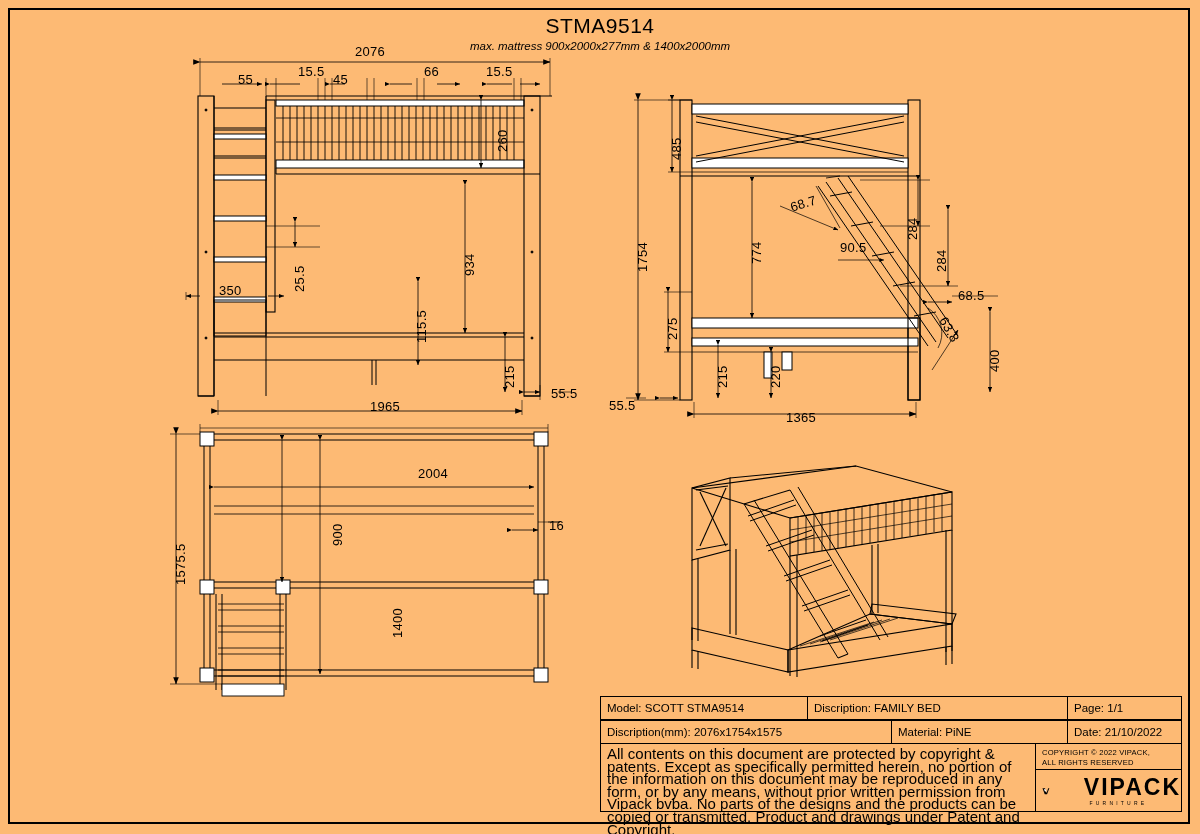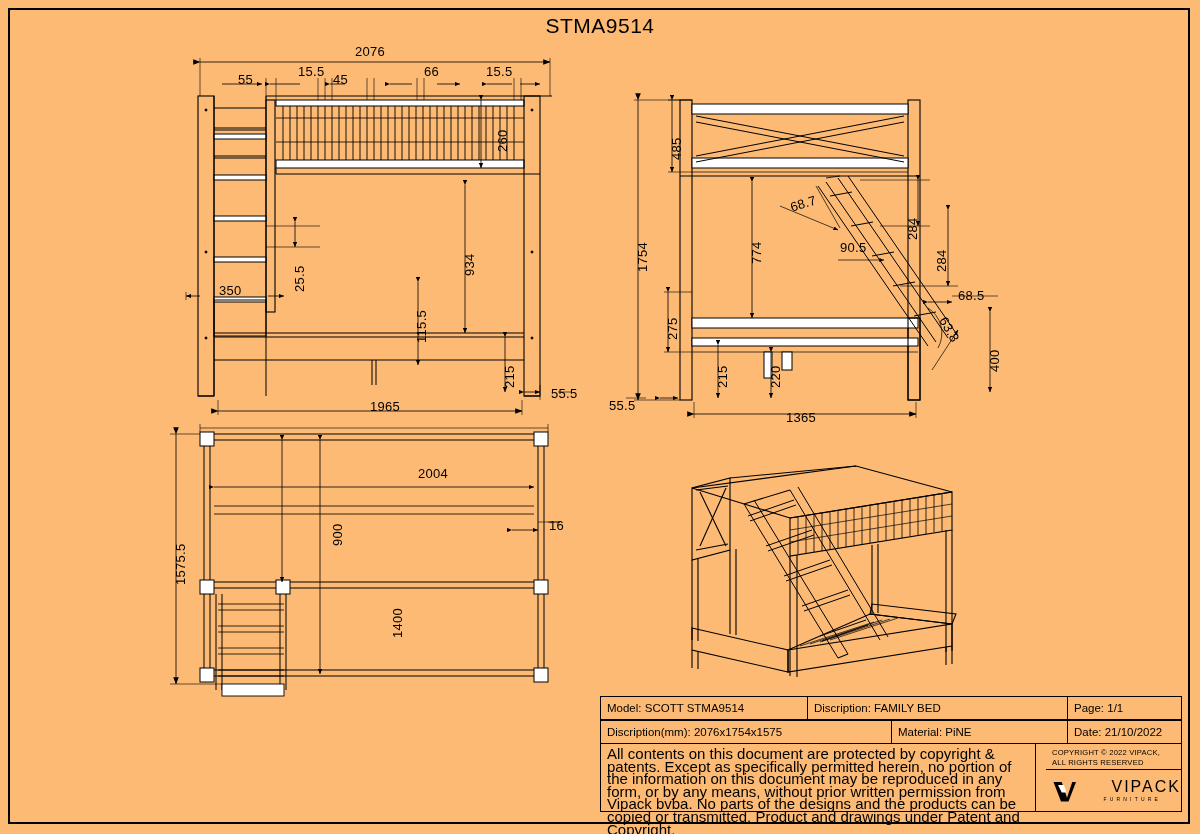--- a/index.html
+++ b/index.html
@@ -15,34 +15,35 @@
   .dim.v{transform-origin:0 0;transform:rotate(-90deg);}
   
   #tb{position:absolute;left:600px;top:696px;width:582px;height:116px;box-sizing:border-box;}
   #tb .row{display:flex;box-sizing:border-box;}
   #tb .cell{box-sizing:border-box;font-size:11.5px;padding:4px 6px;display:flex;align-items:center;}
   #tb .r1{height:24px;border:1.4px solid #000;border-bottom-width:0.7px;}
   #tb .r2{height:24px;border:1.4px solid #000;border-top-width:0.7px;border-bottom-width:1.4px;}
   #tb .r3{height:68px;border:1.4px solid #000;border-top-width:0;}
   #tb .sep{border-left:1.4px solid #000;}
   #legal{font-size:15px;line-height:12.6px;padding:4px 6px;flex:1;box-sizing:border-box;}
-  #brandcell{width:146px;box-sizing:border-box;display:flex;flex-direction:column;border-left:1.4px solid #000;padding-left:10px;}
+  #brandcell{width:146px;box-sizing:border-box;display:flex;flex-direction:column;border-left:1.4px solid #000;}
   #cprt{font-size:7.6px;line-height:9.6px;padding:4px 4px 2px 6px;letter-spacing:.2px;border-bottom:1.2px solid #000;height:26px;box-sizing:border-box;}
   #brandrow{flex:1;display:flex;align-items:center;padding-left:6px;gap:6px;}
-  #brandname{font-size:16px;font-weight:normal;letter-spacing:2px;line-height:1;margin-left:28px;}
+  #brandname{font-size:23px;font-weight:bold;letter-spacing:2px;line-height:1;margin-left:28px;}
   #brandsub{font-size:5px;letter-spacing:3.2px;text-align:center;margin-top:1px;}
 </style>
 </head>
 <body>
 
 <div id="sheet">
 
   <div id="frame"></div>
 
   <div class="ttl" style="top:14px;">STMA9514</div>
+  <div class="sub" style="top:40px;">max. mattress 900x2000x277mm &amp; 1400x2000mm</div>
 
   <svg class="svg-layer" viewBox="0 0 1200 834">
     <defs>
       <marker id="ah" markerWidth="9" markerHeight="7" refX="8.5" refY="3.5" orient="auto">
         <polygon points="0,0 9,3.5 0,7" fill="#000"></polygon>
       </marker>
       <marker id="ahS" markerWidth="7" markerHeight="5.4" refX="6.6" refY="2.7" orient="auto">
         <polygon points="0,0 7,2.7 0,5.4" fill="#000"></polygon>
       </marker>
       <g id="dimarrow"></g>

